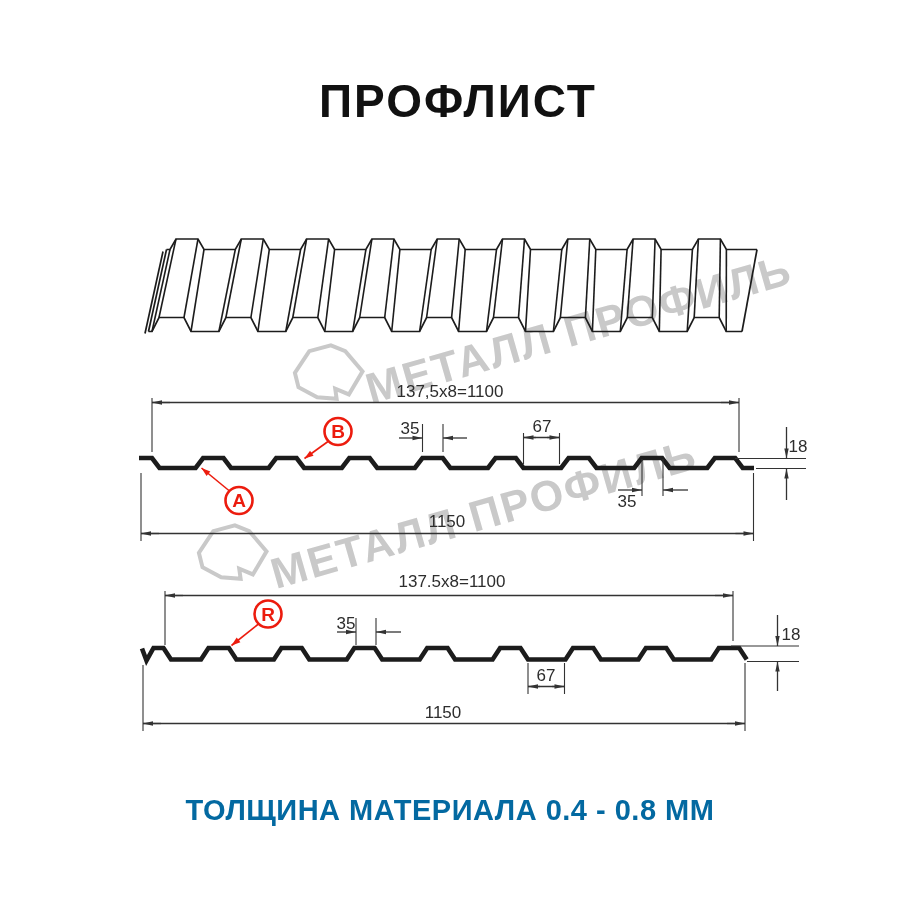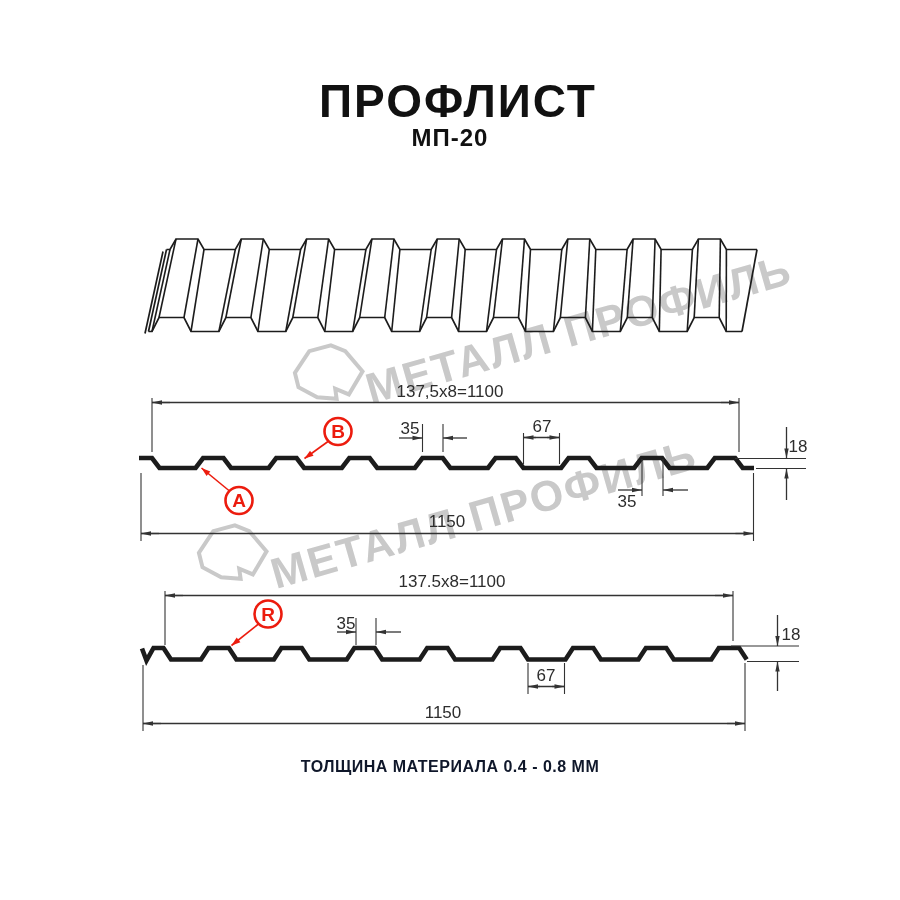--- a/index.html
+++ b/index.html
@@ -2,34 +2,33 @@
 <html><head>
 <meta charset="utf-8">
 <style>
   html,body{margin:0;padding:0;background:#ffffff;}
   .page{position:relative;width:900px;height:900px;background:#fff;overflow:hidden;
         font-family:"Liberation Sans",sans-serif;}
   .title{position:absolute;top:74px;left:8px;width:100%;text-align:center;
          font-size:46px;font-weight:800;letter-spacing:2px;color:#111;}
   .subtitle{position:absolute;top:124px;left:0;width:100%;text-align:center;
          font-size:24px;font-weight:600;letter-spacing:1px;color:#111;}
-  .footer{position:absolute;top:758px;left:0;width:100%;text-align:center;
-         font-size:16px;font-weight:600;letter-spacing:0.5px;color:#0f172a;}
+  .footer{position:absolute;top:794px;left:0;width:100%;text-align:center;
+         font-size:29px;font-weight:600;letter-spacing:0.5px;color:#0369a1;}
   svg{position:absolute;left:0;top:0;}
   .dimtxt{font-family:"Liberation Sans",sans-serif;font-size:17px;fill:#2d2d2d;}
   .callout-letter{font-family:"Liberation Sans",sans-serif;font-size:19px;font-weight:700;}
   .wm-text{font-family:"Liberation Sans",sans-serif;font-size:43px;font-weight:700;letter-spacing:2px;}
 </style>
 </head>
 <body>
 
 <div class="page">
 
   <div class="title">ПРОФЛИСТ</div>
-  <div class="subtitle">МП-20</div>
 
   <svg id="drawing" width="900" height="900" viewBox="0 0 900 900">
 
     <g id="wm1">
       <path transform="translate(292,344) scale(0.72)" d="M4 40 L24 10 L54 2 L74 10 L98 38 L79 70 L60 62 L62 76 L35 74 L9 60 Z" fill="none" stroke="#c9c9c9" stroke-width="5.5"></path>
       <text class="wm-text" transform="translate(371,404) rotate(-16)" fill="#c9c9c9">МЕТАЛЛ ПРОФИЛЬ</text>
     </g>
     <g id="wm2">
       <path transform="translate(196,524) scale(0.72)" d="M4 40 L24 10 L54 2 L74 10 L98 38 L79 70 L60 62 L62 76 L35 74 L9 60 Z" fill="none" stroke="#c9c9c9" stroke-width="5.5"></path>
       <text class="wm-text" transform="translate(276,589) rotate(-16)" fill="#c9c9c9">МЕТАЛЛ ПРОФИЛЬ</text>

